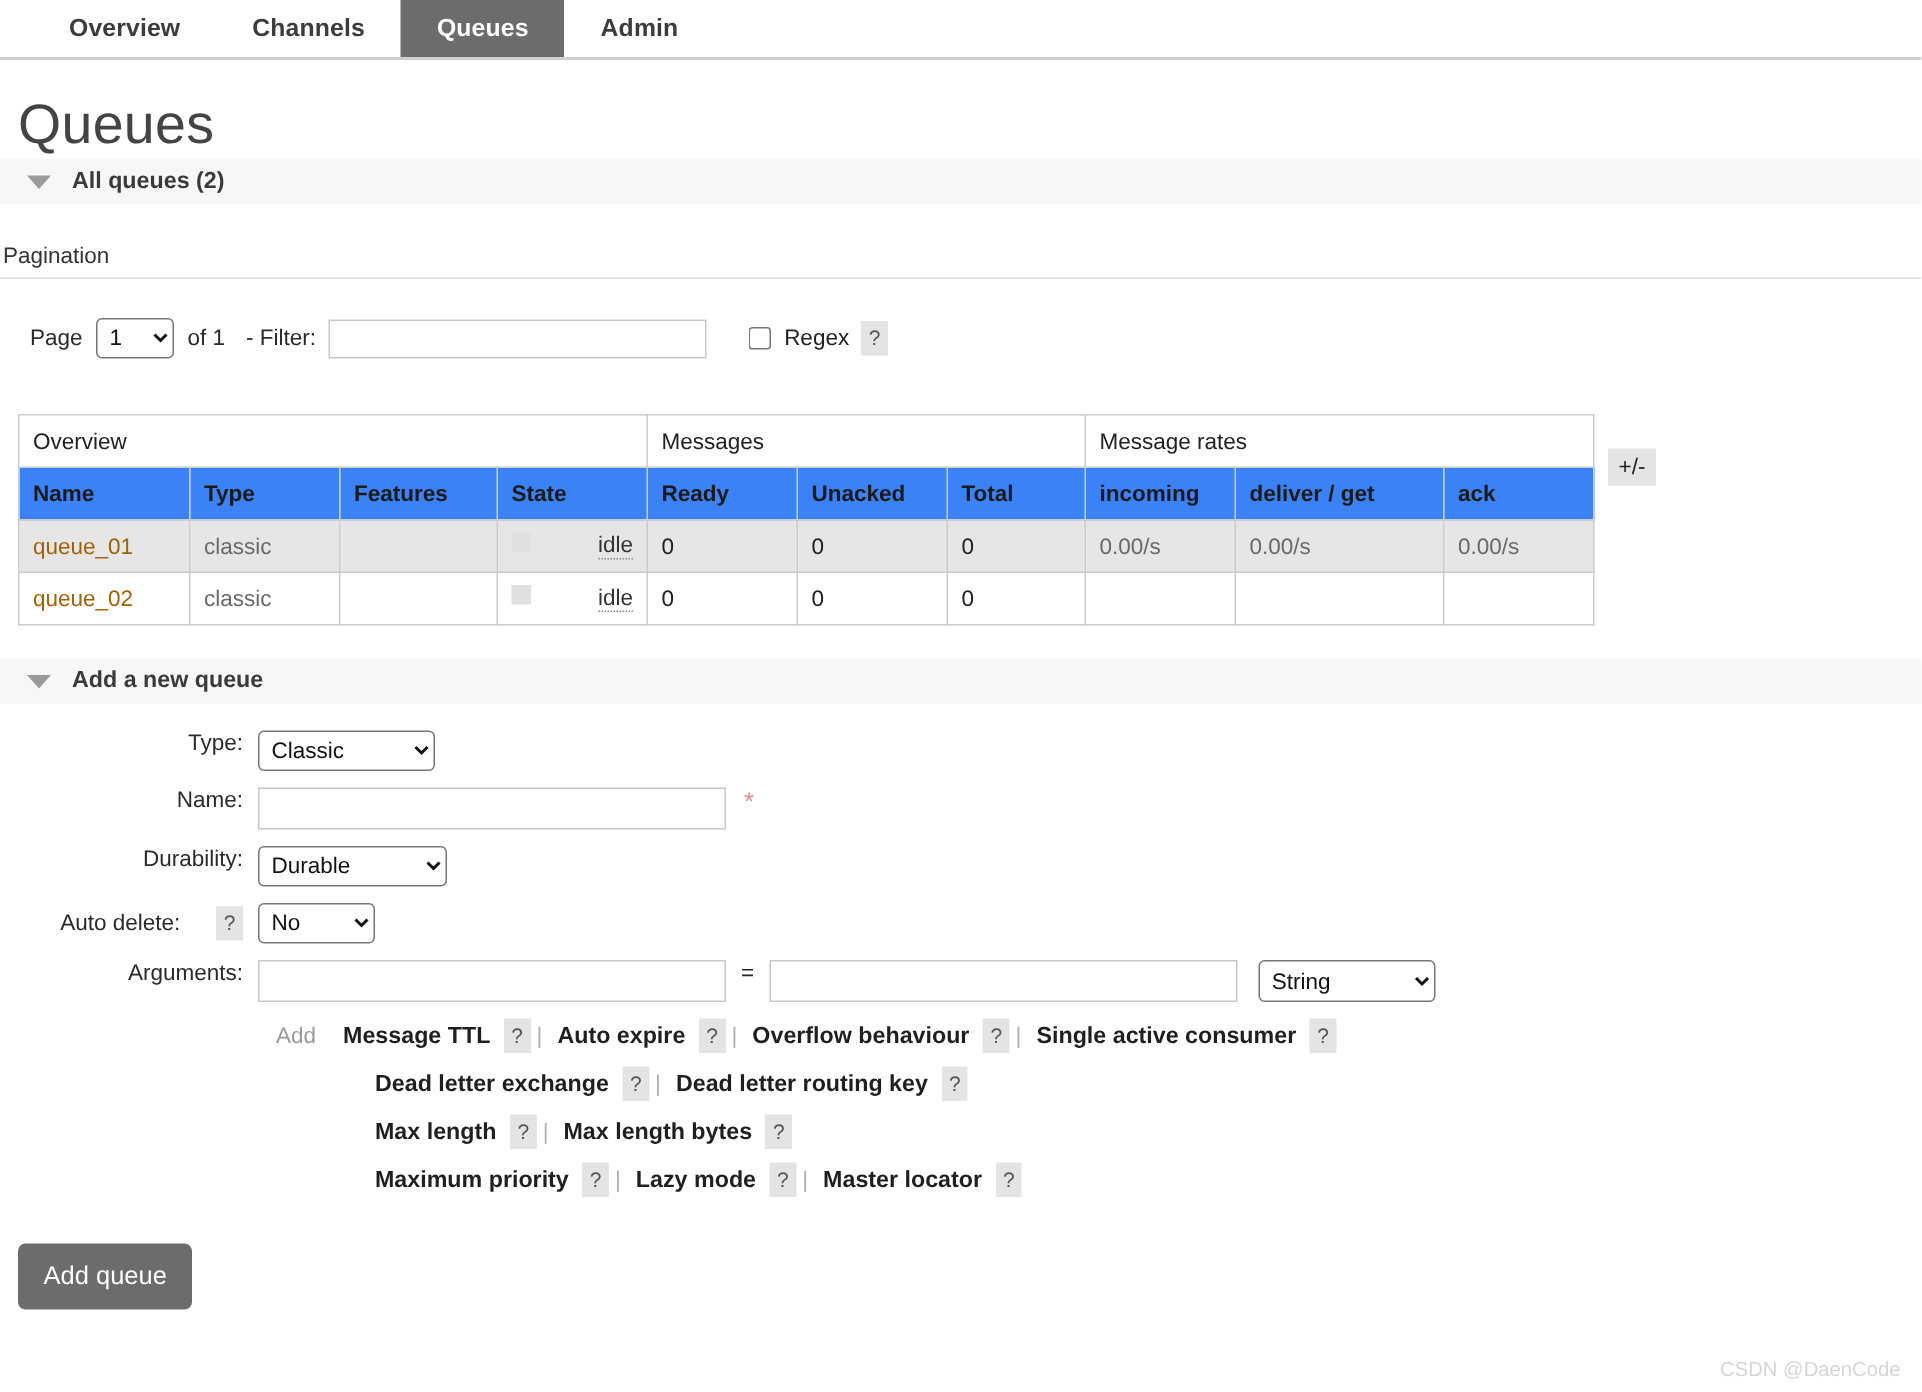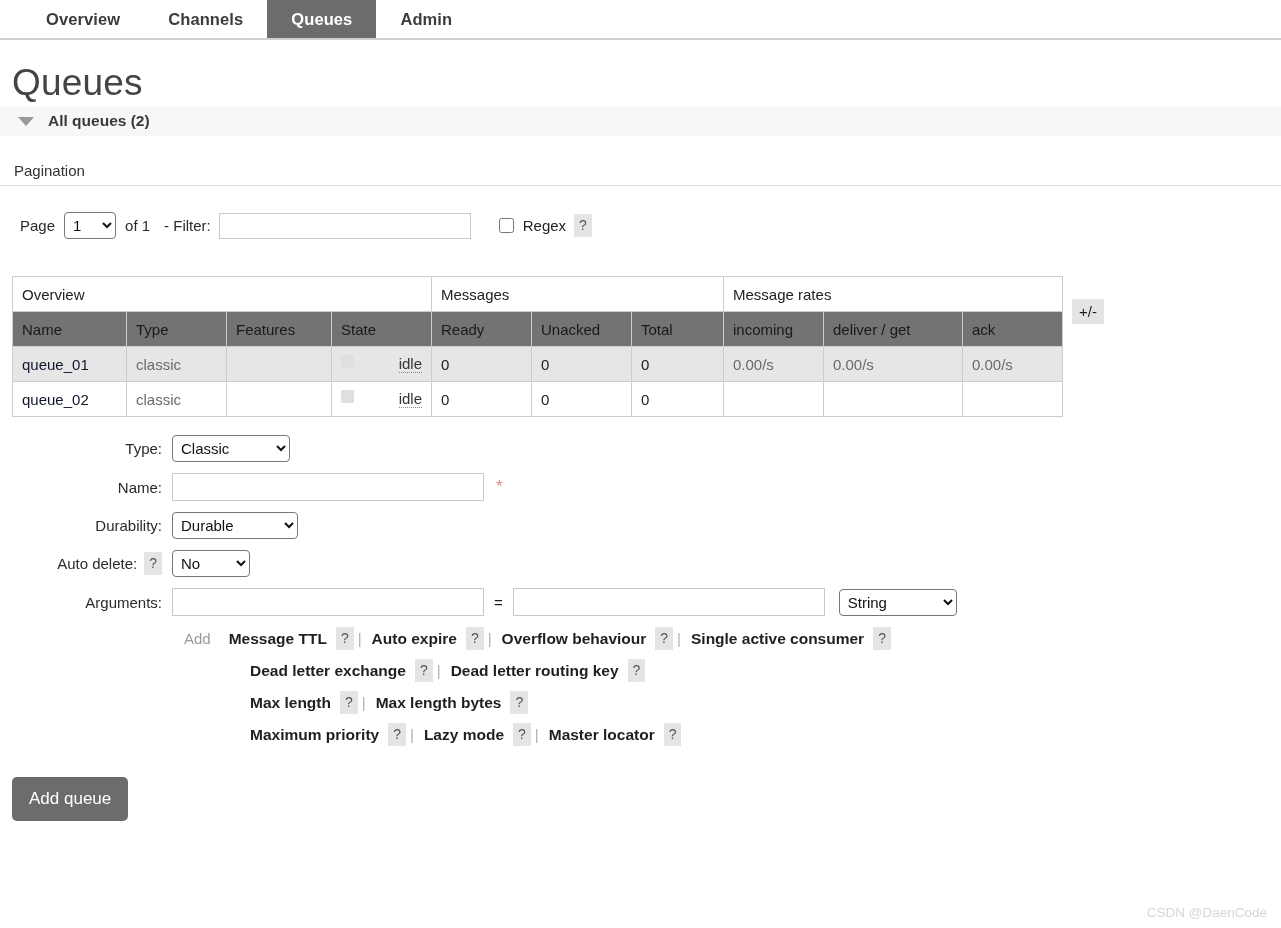--- a/index.html
+++ b/index.html
@@ -80,21 +80,21 @@
   }
 
   
   #pagination-wrap { margin-top: 26px; }
   #pagination-label {
     font-size: 15px;
     color: #333333;
     padding-bottom: 6px;
     border-bottom: 1px solid #dddddd;
     margin: 0 -12px 0 -12px;
-    padding-left: 14px;
+    padding-left: 2px;
   }
   #pagination-controls {
     display: flex;
     align-items: center;
     margin-top: 26px;
     padding-left: 8px;
     font-size: 15px;
   }
   #pagination-controls .lbl { color: #2a2a2a; }
   select.ctl {
@@ -152,27 +152,27 @@
     text-align: left;
     vertical-align: middle;
     height: 24px;
   }
   #queues-table thead tr.group th {
     font-size: 15px;
     color: #222222;
     background: #ffffff;
   }
   #queues-table thead tr.cols th {
-    font-weight: normal;
-    background: #737373;
+    font-weight: bold;
+    background: #3b82f6;
     color: #1a1a1a;
   }
   #queues-table tbody tr.odd td { background: #e6e6e6; }
   #queues-table tbody tr.even td { background: #ffffff; }
-  td.name { font-weight: bold; color: #0f172a; }
+  td.name { font-weight: bold; color: #a16207; }
   td.type { color: #6a6a6a; }
   td.num, th.num { text-align: right; }
   td.rate { color: #6a6a6a; text-align: right; }
   td.state { text-align: left; }
   .state-cell {
     display: flex;
     align-items: flex-start;
     justify-content: space-between;
   }
   .state-box {
@@ -208,31 +208,30 @@
   .c-ack { width: 100px; }
 
   
   #add-queue-head { margin-top: 22px; }
   #queue-form {
     margin-top: 18px;
     font-size: 15px;
   }
   .frow {
     display: flex;
-    align-items: center;
     margin-bottom: 11px;
   }
   .flabel {
     width: 160px;
     text-align: right;
     padding-right: 10px;
     color: #2a2a2a;
     box-sizing: border-box;
   }
-  .flabel.withhelp { display: flex; align-items: center; justify-content: flex-end; gap: 7px; }
+  .flabel.withhelp { display: flex; align-items: center; justify-content: flex-end; gap: 24px; }
   #name-input { width: 312px; height: 28px; }
   #req-star { color: #e08a8a; margin-left: 12px; font-size: 17px; }
   #arg-key { width: 312px; height: 28px; }
   #arg-val { width: 312px; height: 28px; }
   #eq-sign { margin: 0 10px; color: #222222; }
   #arg-type { margin-left: 14px; min-width: 118px; }
   #type-select { min-width: 118px; }
   #durability-select { min-width: 126px; }
   #autodelete-select { min-width: 78px; }
 
@@ -387,20 +386,24 @@
           <td class="num">0</td>
           <td class="num">0</td>
           <td class="rate"></td>
           <td class="rate"></td>
           <td class="rate"></td>
           <td style="border: none; background: transparent;"></td>
         </tr>
       </tbody>
   </table>
 
+  <div class="section-head" id="add-queue-head">
+    <span class="caret"></span>
+    <span>Add a new queue</span>
+  </div>
 
   <div id="queue-form">
 
     <div class="frow">
       <span class="flabel">Type:</span>
       <select id="type-select" class="ctl"><option>Classic</option><option>Quorum</option><option>Stream</option></select>
     </div>
 
     <div class="frow">
       <span class="flabel">Name:</span>

